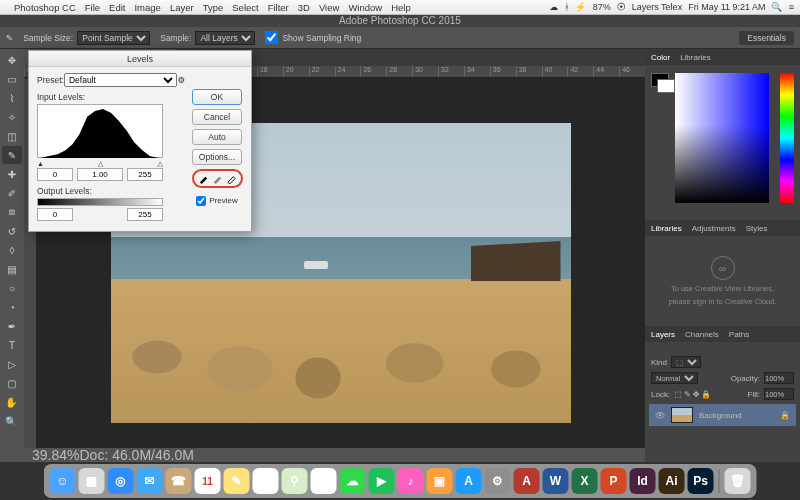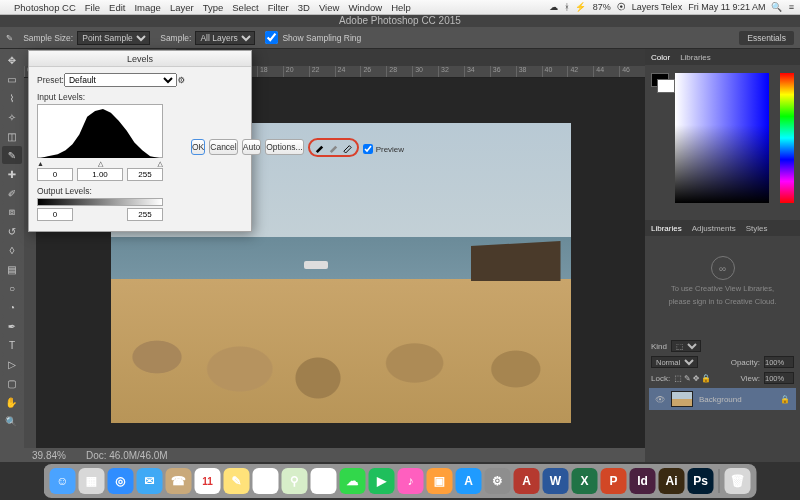--- a/index.html
+++ b/index.html
@@ -39,21 +39,21 @@
 .photo { width:460px; height:300px; background:linear-gradient(to bottom,#b8c9d4 0%,#c3d0d6 38%,#6b8b99 38%,#7695a3 52%,#c9a56b 52%,#b89558 100%); position:relative; overflow:hidden; margin-top:20px; }
 .photo::before { content:""; position:absolute; inset:0; background:
   radial-gradient(ellipse 60px 40px at 10% 78%, #a8875a 40%, transparent 42%),
   radial-gradient(ellipse 80px 55px at 28% 82%, #b6935f 40%, transparent 42%),
   radial-gradient(ellipse 55px 50px at 45% 85%, #9f7f4d 40%, transparent 42%),
   radial-gradient(ellipse 70px 48px at 66% 80%, #ad8b56 40%, transparent 42%),
   radial-gradient(ellipse 60px 45px at 88% 82%, #a68550 40%, transparent 42%); }
 .photo .pier { position:absolute; right:10px; top:36%; width:90px; height:50px; background:#4a3a2a; clip-path:polygon(0 30%,100% 20%,100% 100%,0 100%); }
 .photo .pier::before { content:""; position:absolute; top:-18px; left:0; right:0; height:20px; background:#5a4a38; }
 .photo .boat { position:absolute; left:42%; top:46%; width:24px; height:8px; background:#ddd; border-radius:2px; }
-.statusbar { height:14px; background:#535353; color:#bbb; font-size:10px; display:flex; align-items:center; padding:0 8px; gap:20px; }
+.statusbar { height:14px; background:#535353; color:#bbb; font-size:14px; display:flex; align-items:center; padding:0 8px; }
 
 
 .rightcol { width:155px; background:#424242; display:flex; flex-direction:column; }
 .panelhead { height:16px; background:#383838; display:flex; align-items:center; padding:0 6px; gap:10px; color:#bbb; font-size:8px; }
 .panelhead .tab { cursor:default; }
 .panelhead .tab.active { color:#fff; }
 .colorpanel { height:155px; background:#424242; position:relative; }
 .colorpanel .sb { position:absolute; left:30px; top:8px; width:94px; height:130px; background:linear-gradient(to top,#000,transparent 60%),linear-gradient(to right,#fff,#00f); }
 .colorpanel .hue { position:absolute; right:6px; top:8px; width:14px; height:130px; background:linear-gradient(#f00,#ff0,#0f0,#0ff,#00f,#f0f,#f00); }
 .colorpanel .sw { position:absolute; left:6px; top:8px; width:18px; height:14px; background:#000; border:1px solid #666; }
@@ -65,21 +65,21 @@
 .layerspanel select, .layerspanel input { background:#333; color:#bbb; border:1px solid #222; font-size:7.5px; height:12px; }
 .layerspanel .layer { display:flex; align-items:center; background:#5a6f8f; padding:3px 6px; gap:6px; margin:2px 4px; }
 .layerspanel .thumb { width:22px; height:16px; background:linear-gradient(#b8c9d4 50%,#c9a56b 50%); border:1px solid #222; }
 .layerspanel .eye { width:10px; }
 
 
 .levels { position:absolute; left:28px; top:50px; width:224px; background:#f2f2f2; border:1px solid #a3a3a3; box-shadow:2px 3px 12px rgba(0,0,0,.4); color:#333; }
 .levels .dlgtitle { height:16px; background:linear-gradient(#f8f8f8,#e4e4e4); text-align:center; font-size:9px; line-height:16px; border-bottom:1px solid #ccc; }
 .levels .body { display:flex; padding:6px 8px 10px; gap:6px; }
 .levels .left { flex:1; }
-.levels .right { width:52px; display:flex; gap:4px; align-items:center; }
+.levels .right { width:52px; display:flex; flex-direction:column; gap:4px; align-items:center;justify-content:center; }
 .levels .btn { width:50px; height:16px; background:linear-gradient(#fff,#e9e9e9); border:1px solid #aaa; border-radius:3px; font-size:8.5px; display:flex; align-items:center; justify-content:center; }
 .levels .btn.ok { border:1.5px solid #4a90e2; }
 .levels .row { display:flex; align-items:center; margin-bottom:4px; font-size:8.5px; }
 .levels select { font-size:8.5px; height:14px; flex:1; }
 .levels .histo { width:126px; height:54px; border:1px solid #aaa; background:#fff; position:relative; margin-bottom:2px; }
 .levels .histo svg { position:absolute; inset:0; }
 .levels .tri { display:flex; justify-content:space-between; width:126px; font-size:7px; }
 .levels .inputs3 { display:flex; gap:4px; width:126px; }
 .levels .inputs3 input { width:36px; font-size:8px; height:13px; border:1px solid #aaa; text-align:center; }
 .levels .inputs3 input:nth-child(2){ flex:1; }
@@ -229,36 +229,41 @@
     <div class="panelhead">
       <span class="tab active">Libraries</span>
       <span class="tab">Adjustments</span>
       <span class="tab">Styles</span>
     </div>
     <div class="libpanel">
       <div class="cclogo">∞</div>
       <div>To use Creative View Libraries,</div>
       <div>please sign in to Creative Cloud.</div>
     </div>
+    <div class="panelhead">
+      <span class="tab active">Layers</span>
+      <span class="tab">Channels</span>
+      <span class="tab">Paths</span>
+    </div>
     <div class="layerspanel">
       <div class="row">
         <span>Kind</span>
         <select><option>⬚</option></select>
       </div>
       <div class="row">
         <select><option>Normal</option></select>
         <span style="flex:1"></span>
         <span>Opacity:</span>
         <input style="width: 30px;" value="100%">
       </div>
       <div class="row">
         <span>Lock:</span>
         <span>⬚ ✎ ✥ 🔒</span>
         <span style="flex:1"></span>
-        <span>View:</span>
+        <span>Fill:</span>
         <input style="width: 30px;" value="100%">
       </div>
       <div class="layer">
         <span class="eye">👁</span>
         <div class="thumb"></div>
         <span>Background</span>
         <span style="flex:1"></span>
         <span>🔒</span>
       </div>
     </div>

